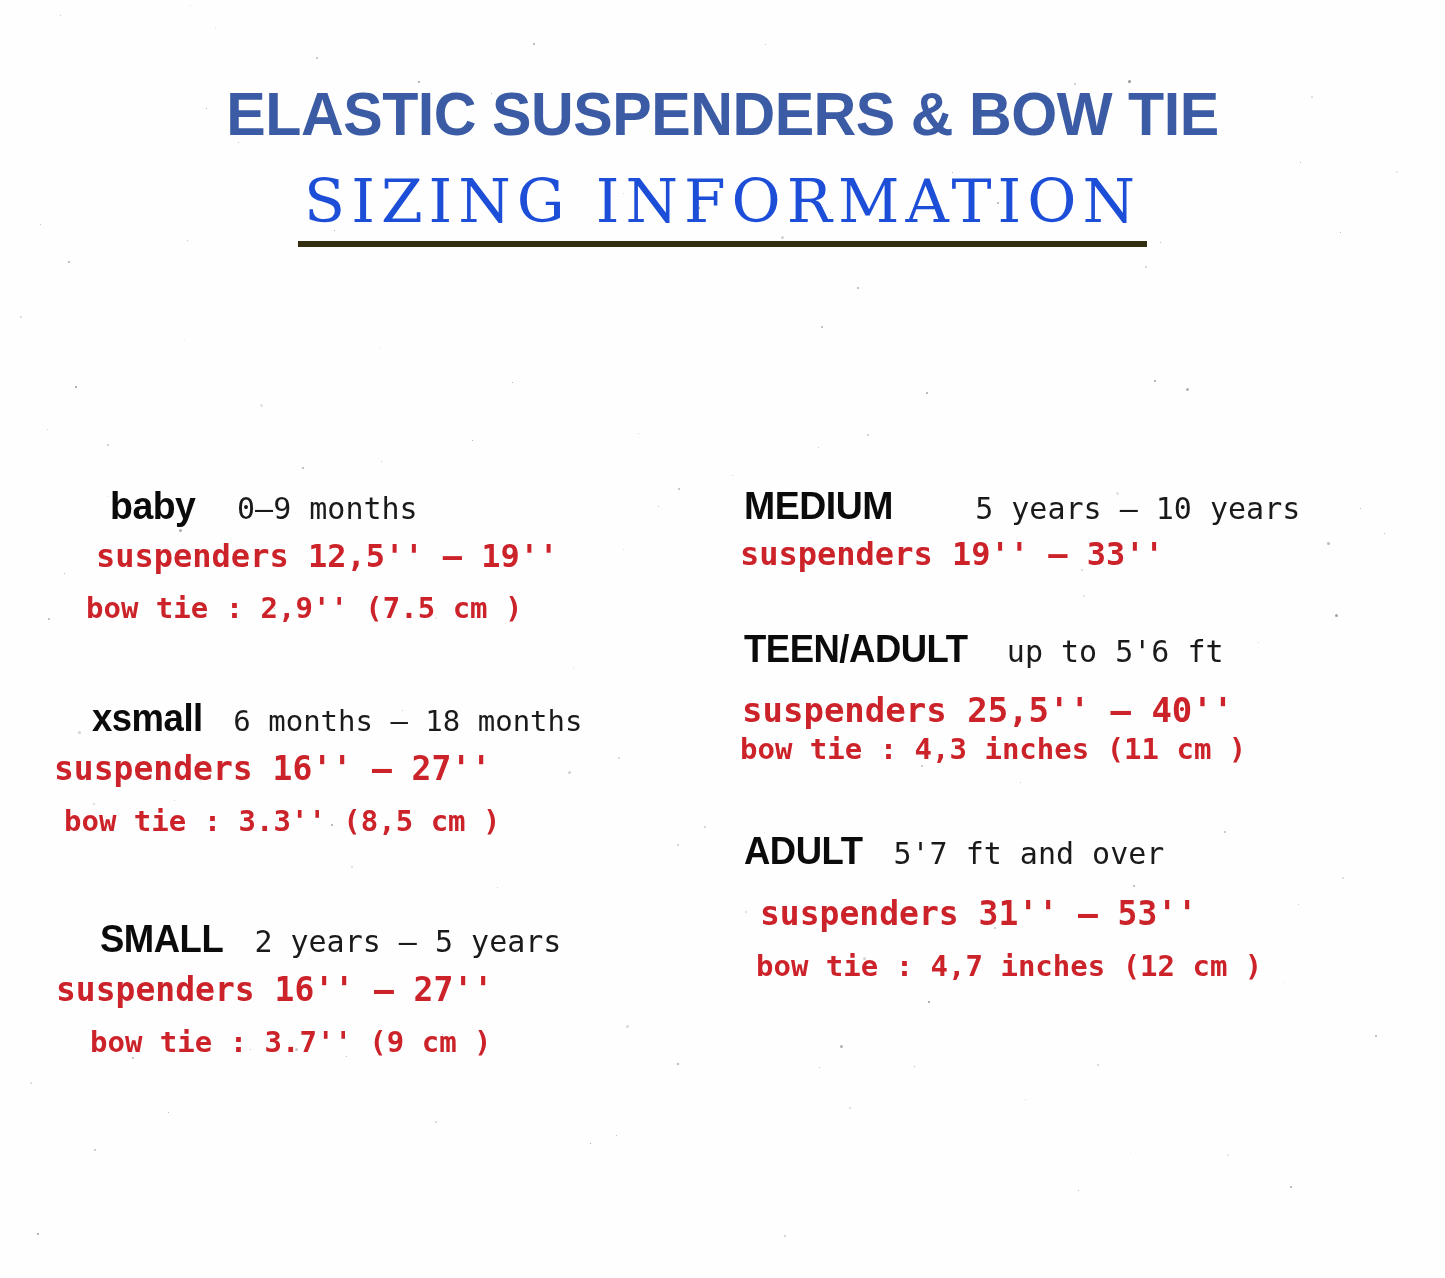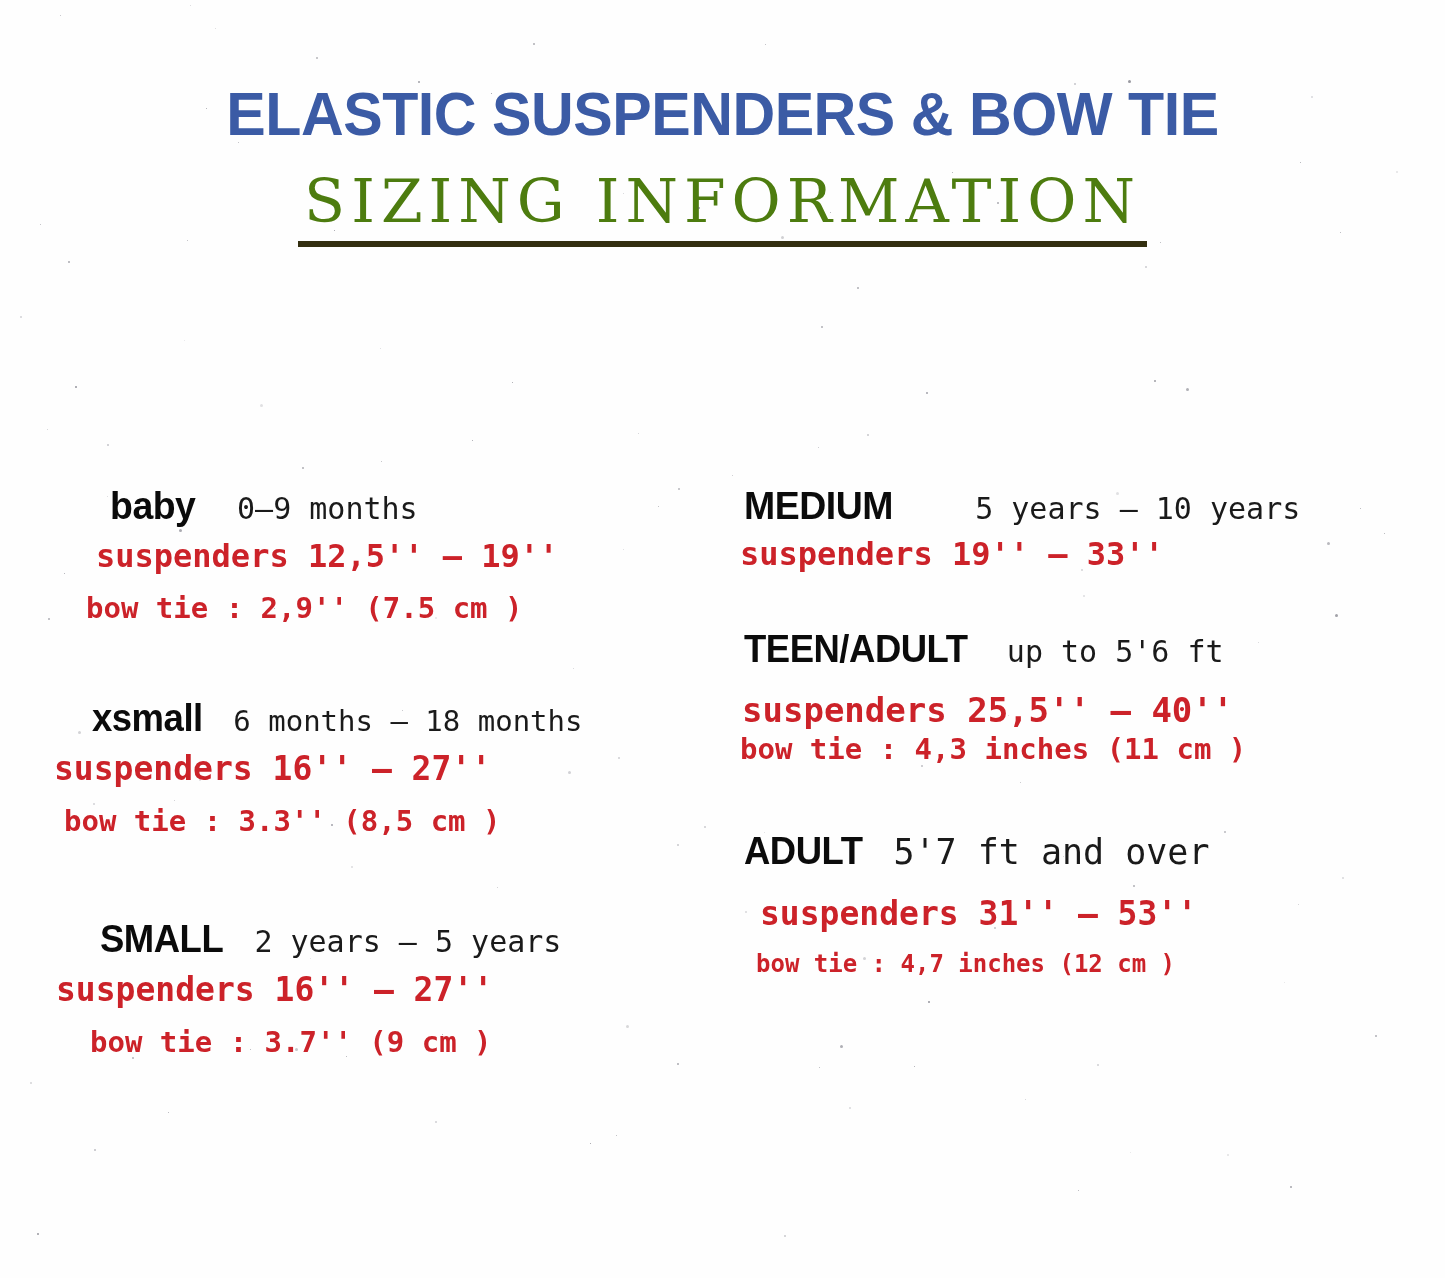--- a/index.html
+++ b/index.html
@@ -47,21 +47,21 @@
   }
   .sub-title-wrap {
     margin-top: 26px;
     display: flex;
     justify-content: center;
   }
   .sub-title {
     font-family: "DejaVu Serif", "Liberation Serif", serif;
     font-size: 60px;
     letter-spacing: 6px;
-    color: #4d7c0f;
+    color: #1d4ed8;
     line-height: 1.0;
     padding: 0 6px 10px 6px;
     border-bottom: 6px solid #332f10;
     white-space: nowrap;
   }
 
   
   .grid {
     position: absolute;
     top: 484px;
@@ -135,23 +135,23 @@
   .b-medium .age        { margin-left: 76px; font-size: 30px; }
   .b-medium .suspenders { margin-left: -4px; font-size: 32px; margin-top: 10px; }
   .b-medium .bowtie     { margin-left: -4px; font-size: 30px; margin-top: 24px; }
 
   .b-teen .size-name  { font-size: 38px; margin-left: 0px; }
   .b-teen .age        { margin-left: 30px; font-size: 30px; }
   .b-teen .suspenders { margin-left: -2px; font-size: 34px; margin-top: 22px; }
   .b-teen .bowtie     { margin-left: -4px; font-size: 29px; margin-top: 8px; }
 
   .b-adult .size-name  { font-size: 38px; margin-left: 0px; }
-  .b-adult .age        { margin-left: 26px; font-size: 35px; }
+  .b-adult .age        { margin-left: 26px; font-size: 30px; }
   .b-adult .suspenders { margin-left: 16px; font-size: 33px; margin-top: 24px; }
-  .b-adult .bowtie     { margin-left: 12px; font-size: 24px; }
+  .b-adult .bowtie     { margin-left: 12px; font-size: 29px; }
 
   .gap-left-1  { height: 74px; }
   .gap-left-2  { height: 82px; }
   .gap-right-1 { height: 58px; }
   .gap-right-2 { height: 66px; }
 </style>
 </head>
 <body>
 
 <div class="page">

